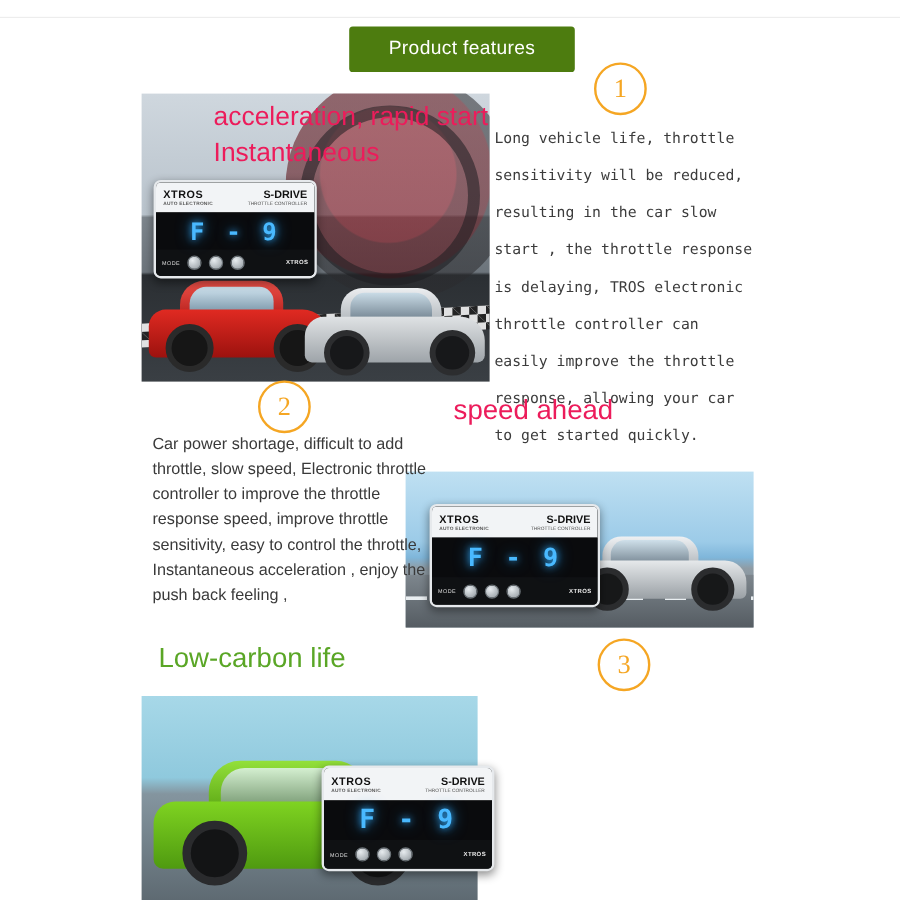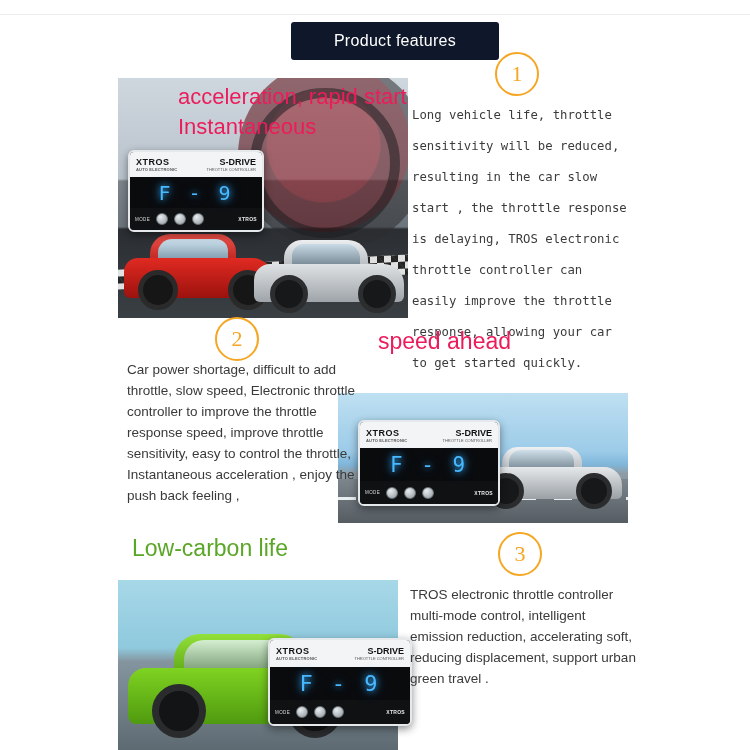--- a/index.html
+++ b/index.html
@@ -7,22 +7,22 @@
     width:750px;height:750px;
     background:#ffffff;
     font-family:"Liberation Sans", sans-serif;
     overflow:hidden;
     position:relative;
   }
   .page{position:relative;width:750px;height:750px;}
 
   
   .banner{
-    position:absolute;left:291px;top:22px;width:208px;height:38px;
-    background:#0f172a;border-radius:3px;
+    position:absolute;left:291px;top:22px;width:188px;height:38px;
+    background:#4d7c0f;border-radius:3px;
     display:flex;align-items:center;justify-content:center;
   }
   .banner span{
     color:#ffffff;font-size:16px;letter-spacing:.3px;
   }
 
   
   .sec1{position:absolute;left:0;top:70px;width:750px;height:250px;}
   .sec1 .photo{
     position:absolute;left:118px;top:8px;width:290px;height:240px;
@@ -104,21 +104,21 @@
   .device .brand{font-size:9px;font-weight:bold;color:#111;letter-spacing:.5px;
     font-family:"Liberation Sans",sans-serif;}
   .device .brand em{font-style:normal;color:#111;}
   .device .sub{font-size:4px;color:#555;display:block;line-height:5px;letter-spacing:.2px;}
   .device .model{font-size:9px;font-weight:bold;color:#111;text-align:right;}
   .device .model .mt{font-size:4px;font-weight:normal;color:#555;display:block;line-height:5px;}
   .device .screen{
     height:40%;background:#0a0b0d;display:flex;align-items:center;justify-content:center;
   }
   .device .screen span{
-    color:#49b9ff;font-family:"DejaVu Sans Mono",monospace;font-weight:normal;
+    color:#49b9ff;font-family:"DejaVu Sans Mono",monospace;font-weight:bold;
     text-shadow:0 0 6px #2f9ee8,0 0 12px #1d7fc4;letter-spacing:3px;
   }
   .device .dev-bot{
     height:28%;background:#0f1113;display:flex;align-items:center;gap:6px;padding:0 5px;
     box-sizing:border-box;
   }
   .device .mode{color:#dcdcdc;font-size:4.5px;letter-spacing:.4px;}
   .device .btn{
     width:10px;height:10px;border-radius:50%;
     background:radial-gradient(circle at 35% 30%,#e7ecef,#8f979d);
@@ -343,16 +343,15 @@
         <span class="xtros">XTROS</span>
       </div>
     </div>
 
     <div class="num" style="left:498px;top:4px;">3</div>
 
     <div class="h-green" style="left:132px;top:4px;width:360px;">
       <div>Low-carbon life</div>
     </div>
 
-    <div class="copy" style="left:410px;top:56px;width:228px;">TROS electronic throttle controller multi-mode control, intelligent emission reduction, accelerating soft, reducing displacement, support urban green travel .</div>
   </div>
 
 </div>
 
 </body></html>

